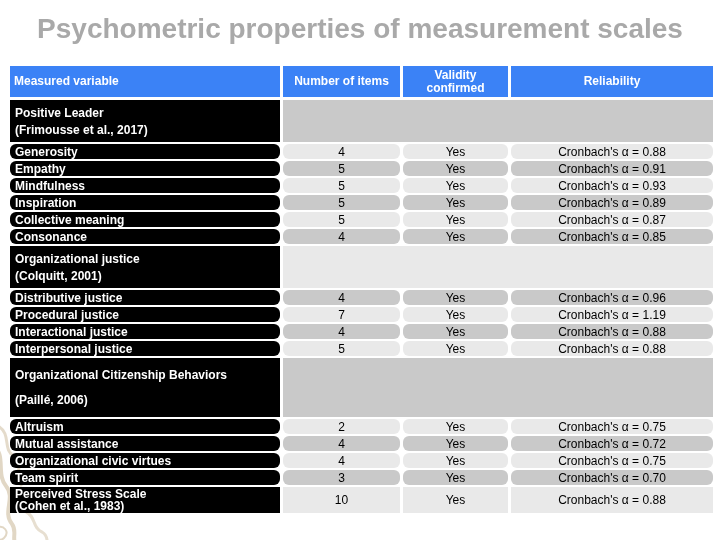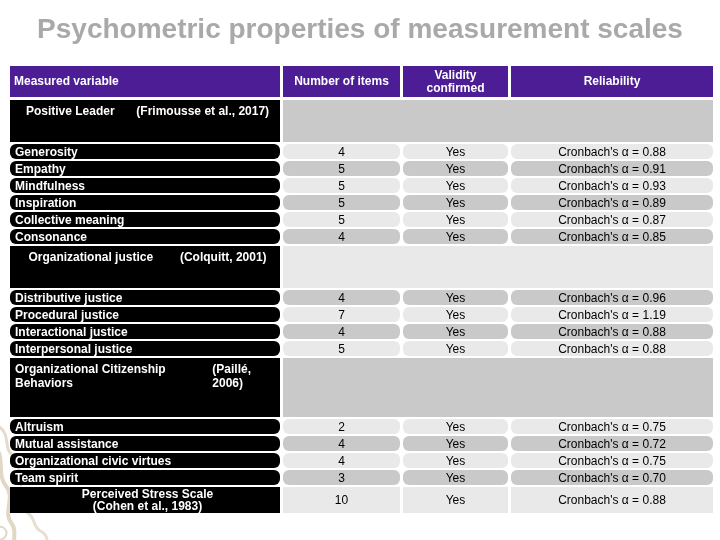--- a/index.html
+++ b/index.html
@@ -19,32 +19,32 @@
   .cell {
     display:flex; align-items:center; justify-content:center;
     font-size:12px; color:#000000;
   }
   .c1 { width:270px; background:#000000; color:#ffffff; font-weight:bold;
         justify-content:flex-start; padding-left:5px; }
   .c2 { width:117px; }
   .c3 { width:105px; }
   .c4 { width:202px; }
   .span3 { width:430px; }
-  .hcell { background:#4c1d95; color:#ffffff; font-weight:bold; height:31px;
+  .hcell { background:#3b82f6; color:#ffffff; font-weight:bold; height:31px;
            text-align:center; line-height:13px; padding:0 4px; }
   .header-row .c1 { text-align:left; }
   .band-light { background:#e9e9e9; }
   .band-dark  { background:#c9c9c9; }
   .data-row .cell { height:15px;border-radius:6px; }
-  .group-c1 { align-items:flex-start;
+  .group-c1 { flex-direction:column; align-items:flex-start;
               justify-content:space-around; padding-top:4px; padding-bottom:4px; }
   .g-std .cell { height:42px; }
   .g-tall .cell { height:59px; }
   .final-row .cell { height:26px; }
-  .final-row .c1 { flex-direction:column; align-items:center;
+  .final-row .c1 { flex-direction:column; align-items:flex-start;
                    justify-content:center; line-height:12.5px; }
   .footer {
     position:absolute; top:521px; right:30px; font-size:11px; color:#8f8f8f; z-index:1;
   }
 </style>
 </head>
 <body>
 
 <div class="slide">
 

